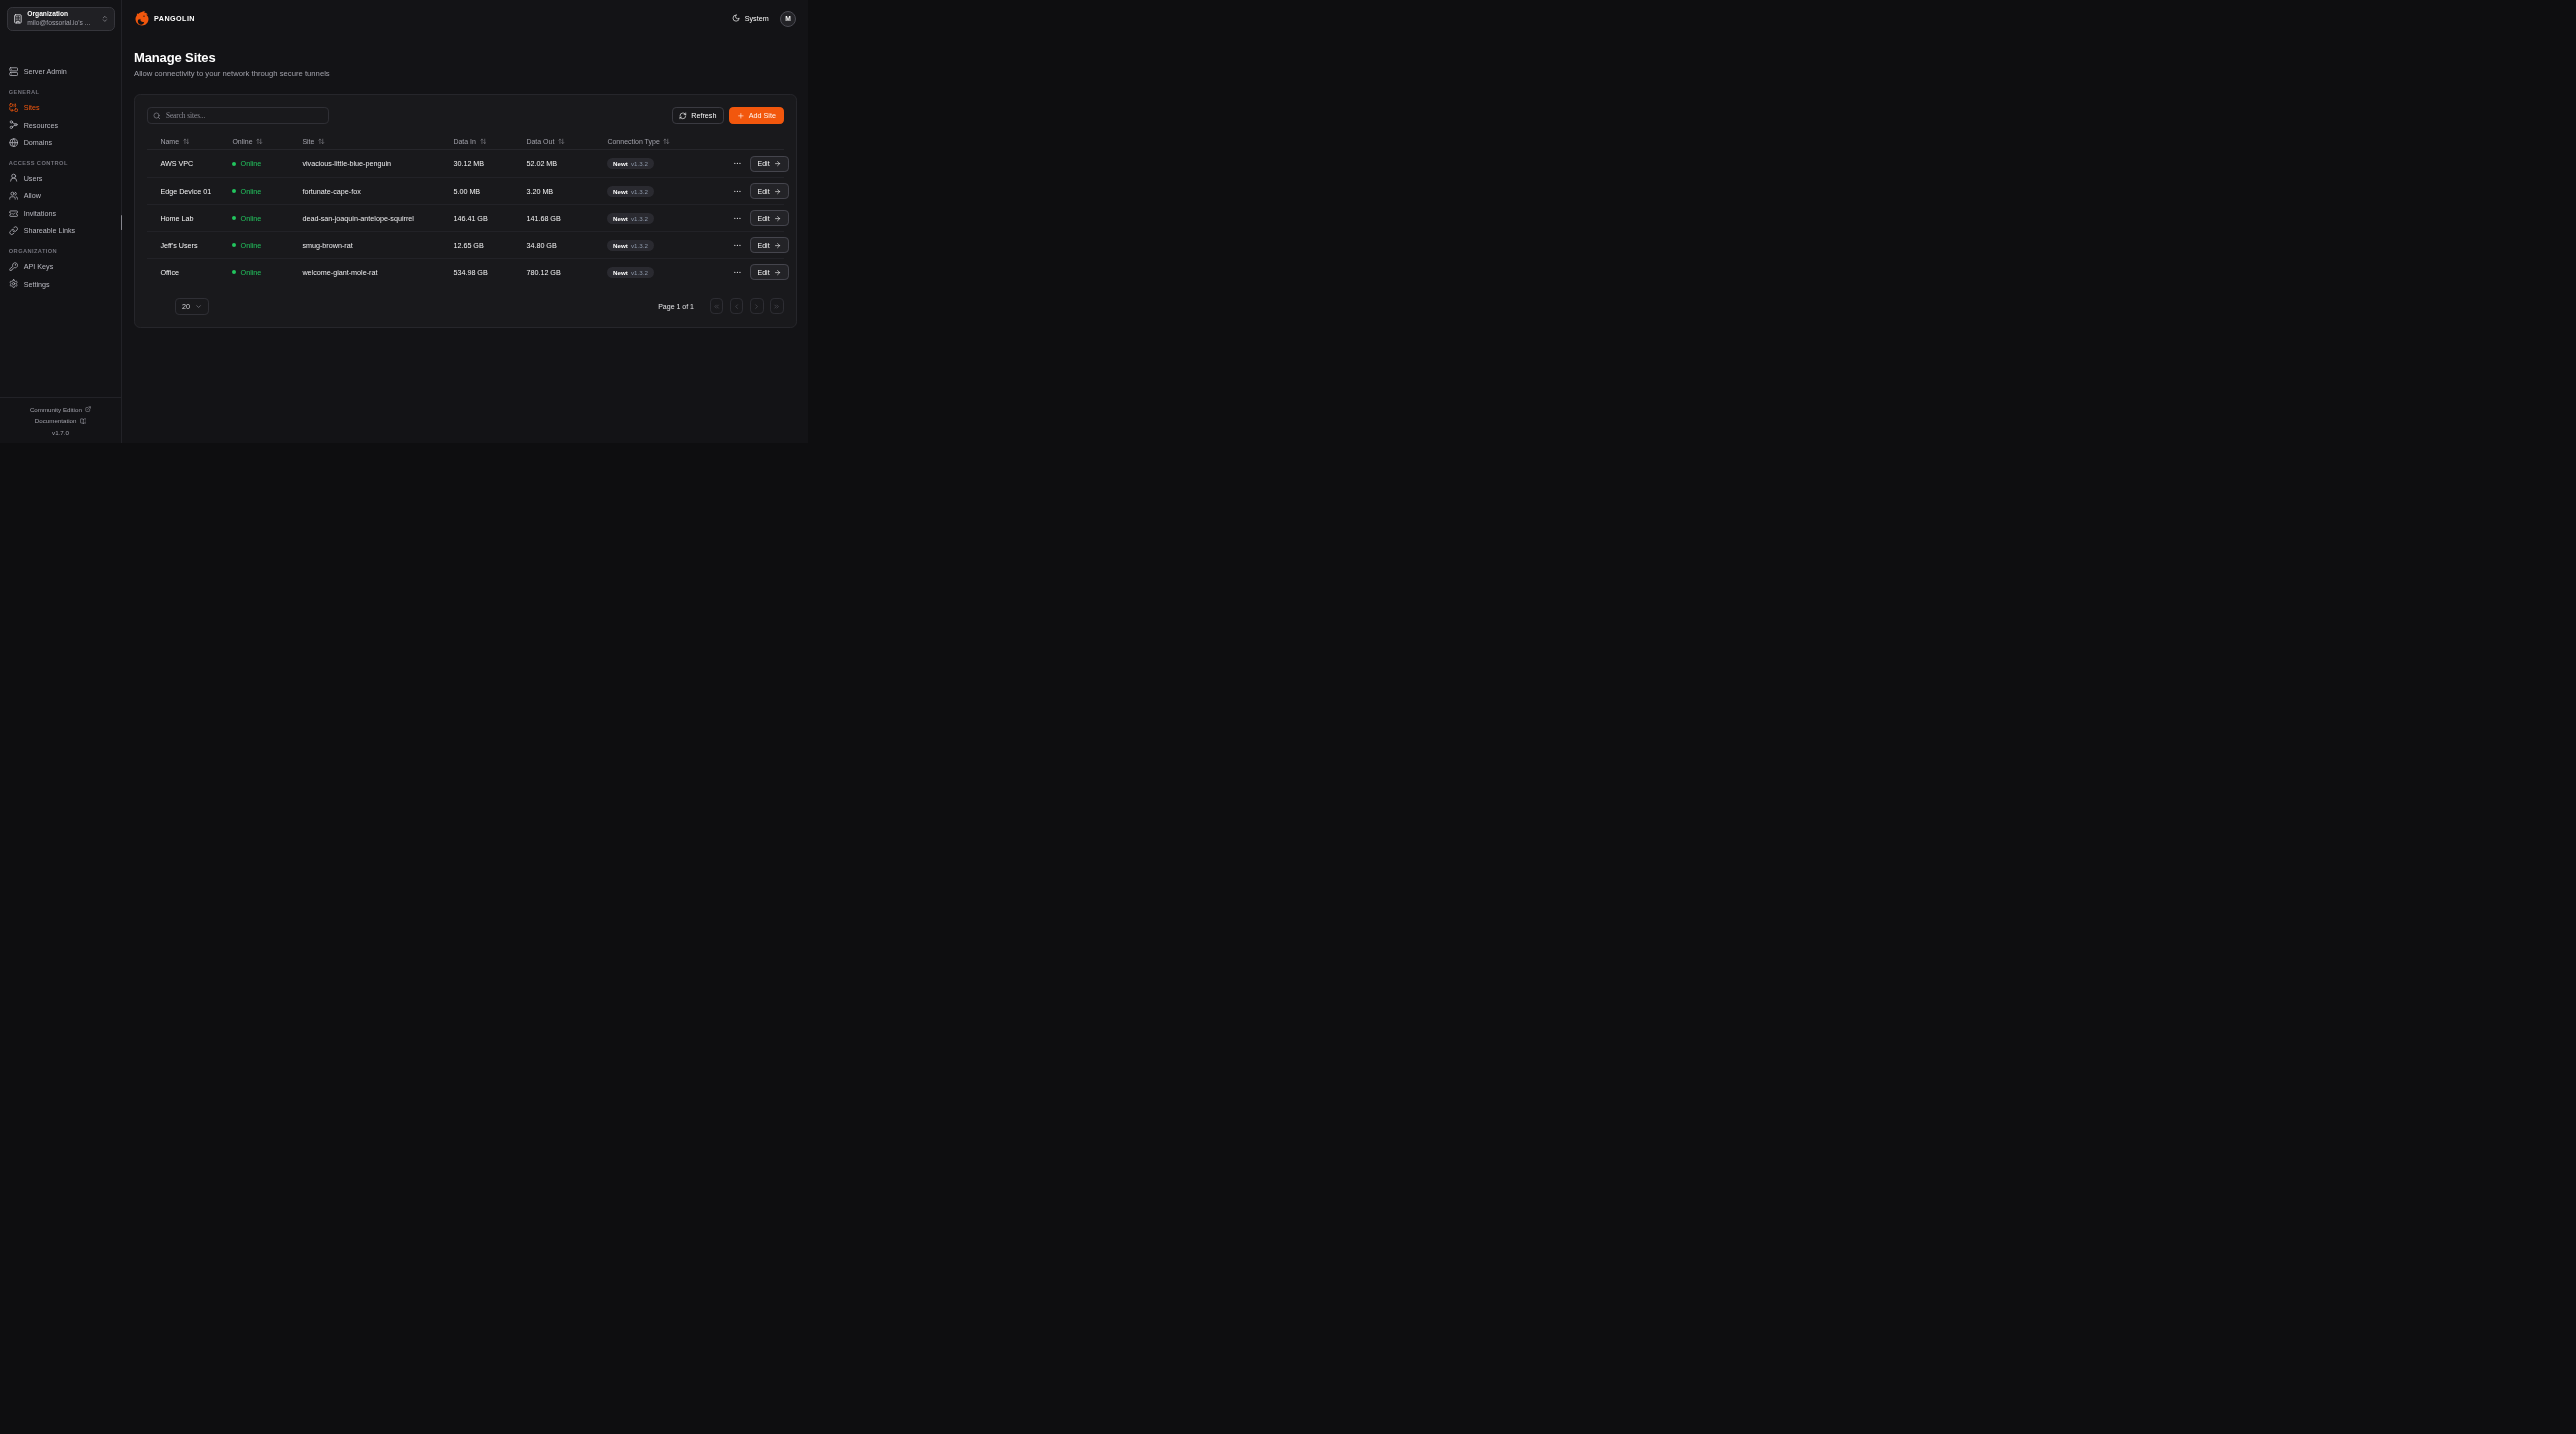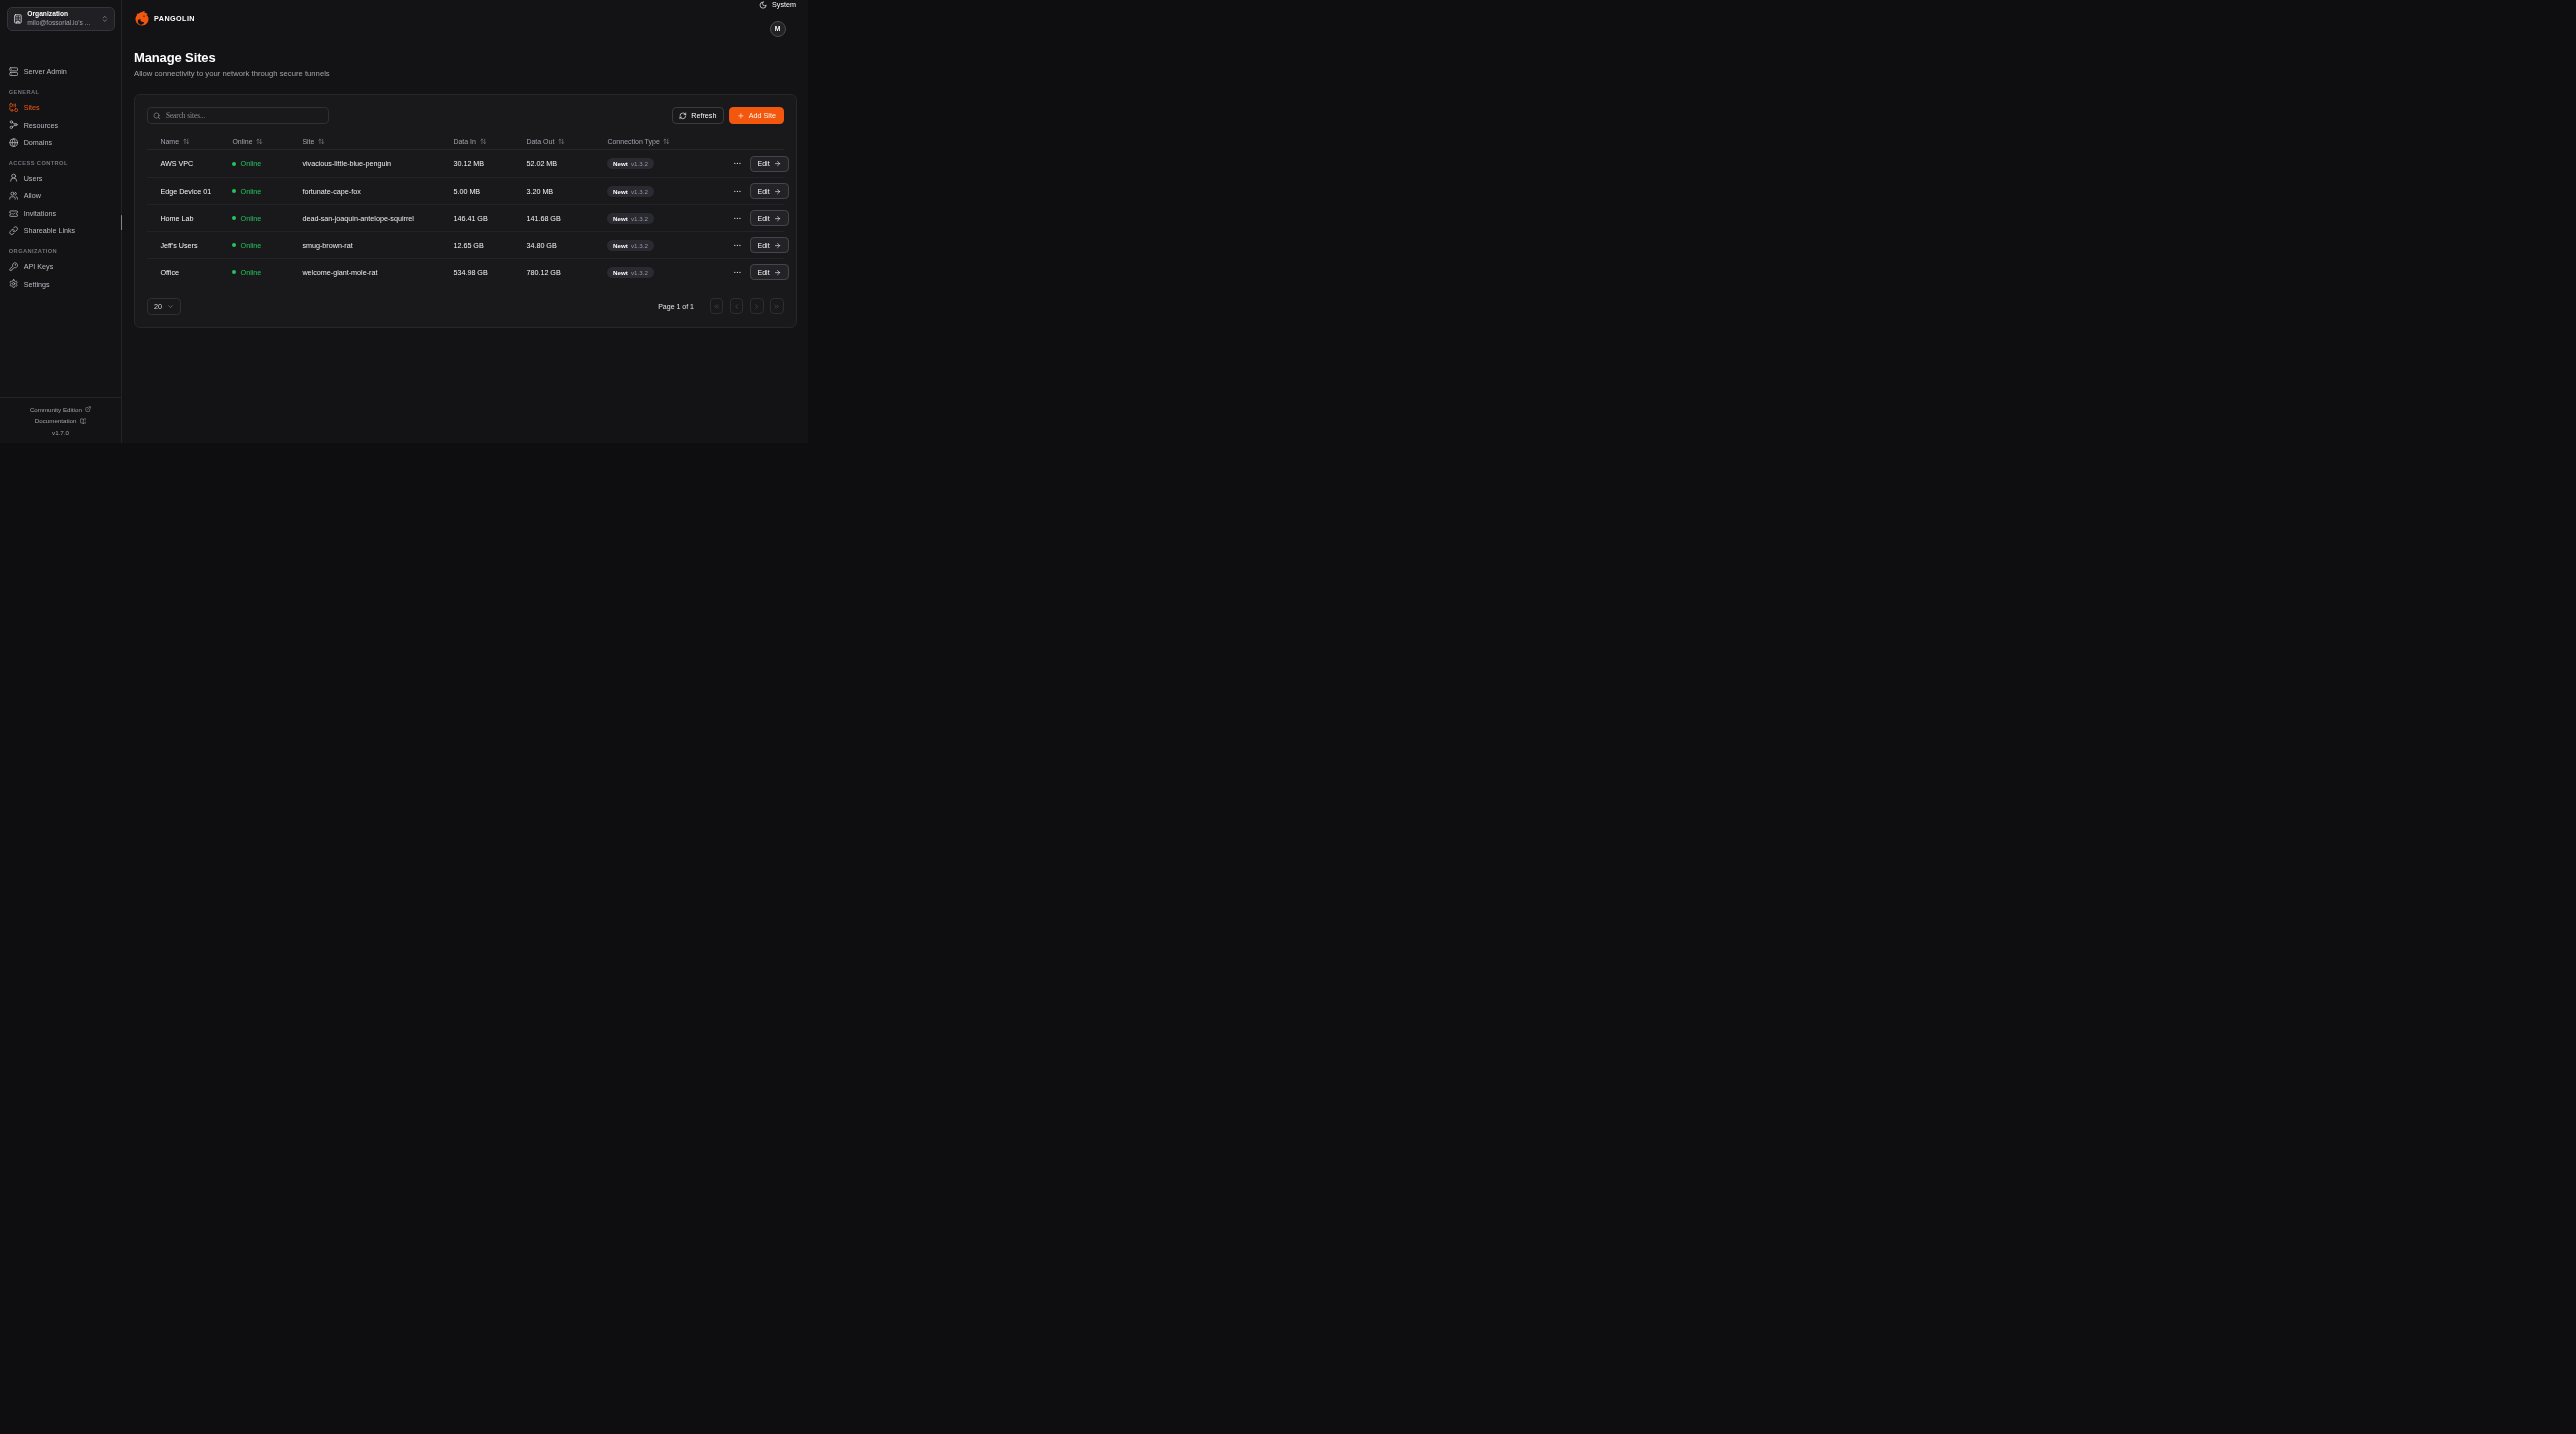--- a/index.html
+++ b/index.html
@@ -35,21 +35,21 @@
   .side-footer{margin-top:auto;border-top:0.5px solid var(--border-soft);padding:5.7px 5.2px 5.2px 5.2px;text-align:center;}
   .side-footer .line{display:flex;align-items:center;justify-content:center;gap:3.1px;font-size:6.2px;color:var(--muted);height:11.3px;cursor:pointer;}
   .side-footer .version{cursor:default;}
   .side-footer svg{color:var(--muted);}
 
   
   .main{position:absolute;left:122px;top:0;width:686px;height:443px;}
   .topbar{height:37px;display:flex;align-items:center;padding:0 12px;}
   .brand{display:flex;align-items:center;gap:4.1px;cursor:pointer;}
   .brand-name{font-size:7.2px;font-weight:700;letter-spacing:.06em;color:#FFFFFF;}
-  .top-right{margin-left:auto;display:flex;align-items:center;gap:11.3px;flex-direction:column;}
+  .top-right{margin-left:auto;display:flex;align-items:center;gap:11.3px;}
   .theme-btn{display:flex;align-items:center;gap:4.6px;font-size:7.2px;font-weight:500;color:#FAFAFA;cursor:pointer;background:none;border:none;font-family:inherit;}
   .avatar{width:16px;height:16px;border-radius:50%;background:#232327;border:0.5px solid #4A4A52;display:flex;align-items:center;justify-content:center;font-size:6.7px;font-weight:700;color:#FAFAFA;cursor:pointer;}
 
   
   .page-head{padding:13px 12px 0 12px;}
   .page-title{font-size:13px;font-weight:700;color:#FFFFFF;letter-spacing:-.01em;}
   .page-subtitle{margin-top:4.1px;font-size:7.7px;color:var(--muted);}
 
   
   .card{margin:16px 12px 0 12px;width:663px;background:var(--card);border:0.5px solid var(--border);border-radius:6.2px;padding:12.4px;}
@@ -77,21 +77,21 @@
   .dot{width:4.1px;height:4.1px;border-radius:50%;background:var(--online);}
   .badge{display:inline-flex;align-items:center;gap:3.1px;background:#2A2A30;border-radius:515px;padding:2.1px 5.7px;}
   .badge .b-name{font-size:6.2px;font-weight:700;color:#FAFAFA;}
   .badge .b-ver{font-size:6.2px;color:#8E99AB;}
   .actions{display:flex;align-items:center;justify-content:flex-end;gap:7.2px;}
   .dots-btn{background:none;border:none;color:#E4E4E7;cursor:pointer;display:flex;align-items:center;padding:1px;}
   .edit-btn{display:inline-flex;align-items:center;gap:4.6px;height:16px;padding:0 6.2px;background:#232327;border:0.5px solid #45454D;border-radius:4.1px;color:#FAFAFA;font-size:7px;font-weight:500;font-family:inherit;cursor:pointer;}
 
   
   .pager{margin-top:12.4px;display:flex;align-items:center;}
-  .page-size{display:inline-flex;align-items:center;gap:4.6px;height:17px;padding:0 5.7px;border:0.5px solid #2F2F35;border-radius:4.1px;background:transparent;color:#D4D4D8;font-size:7.2px;cursor:pointer;}
+  .page-size{display:inline-flex;align-items:center;gap:4.6px;height:17px;padding:0 5.7px;border:0.5px solid #2F2F35;border-radius:4.1px;background:transparent;color:#D4D4D8;font-size:7.2px;cursor:pointer;margin-left:28px;}
   .page-size svg{color:#8E8E97;}
   .pager-right{margin-left:auto;display:flex;align-items:center;gap:6.7px;}
   .page-info{font-size:7px;font-weight:500;color:#E4E4E7;margin-right:9.3px;}
   .pg-btn{width:13.4px;height:15.5px;border:0.5px solid #2D2D33;border-radius:4.1px;background:transparent;color:#55555E;display:inline-flex;align-items:center;justify-content:center;cursor:pointer;}
 </style>
 </head>
 <body>
 
 <div class="app">
 

